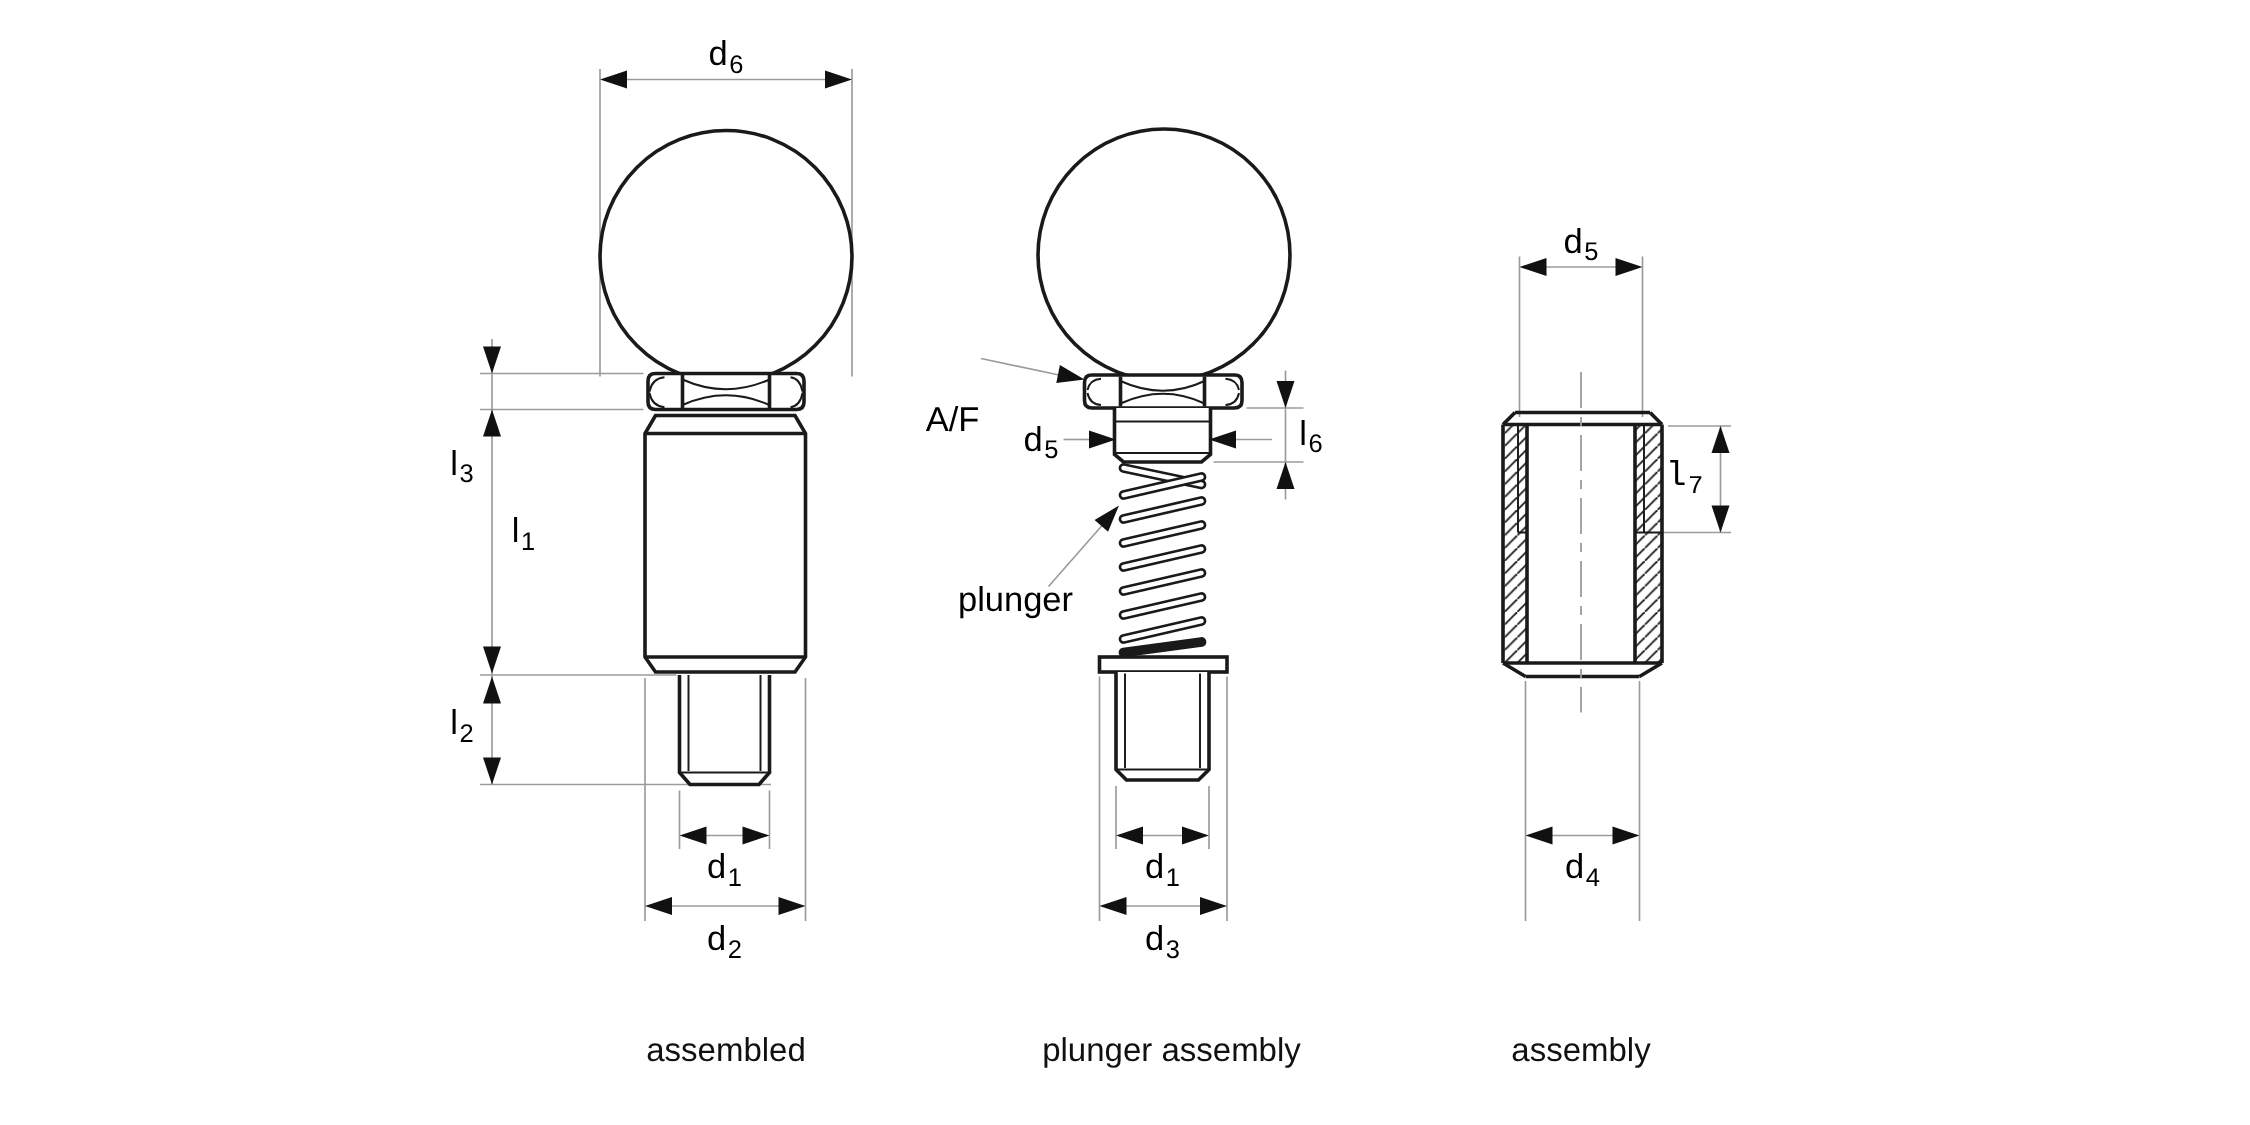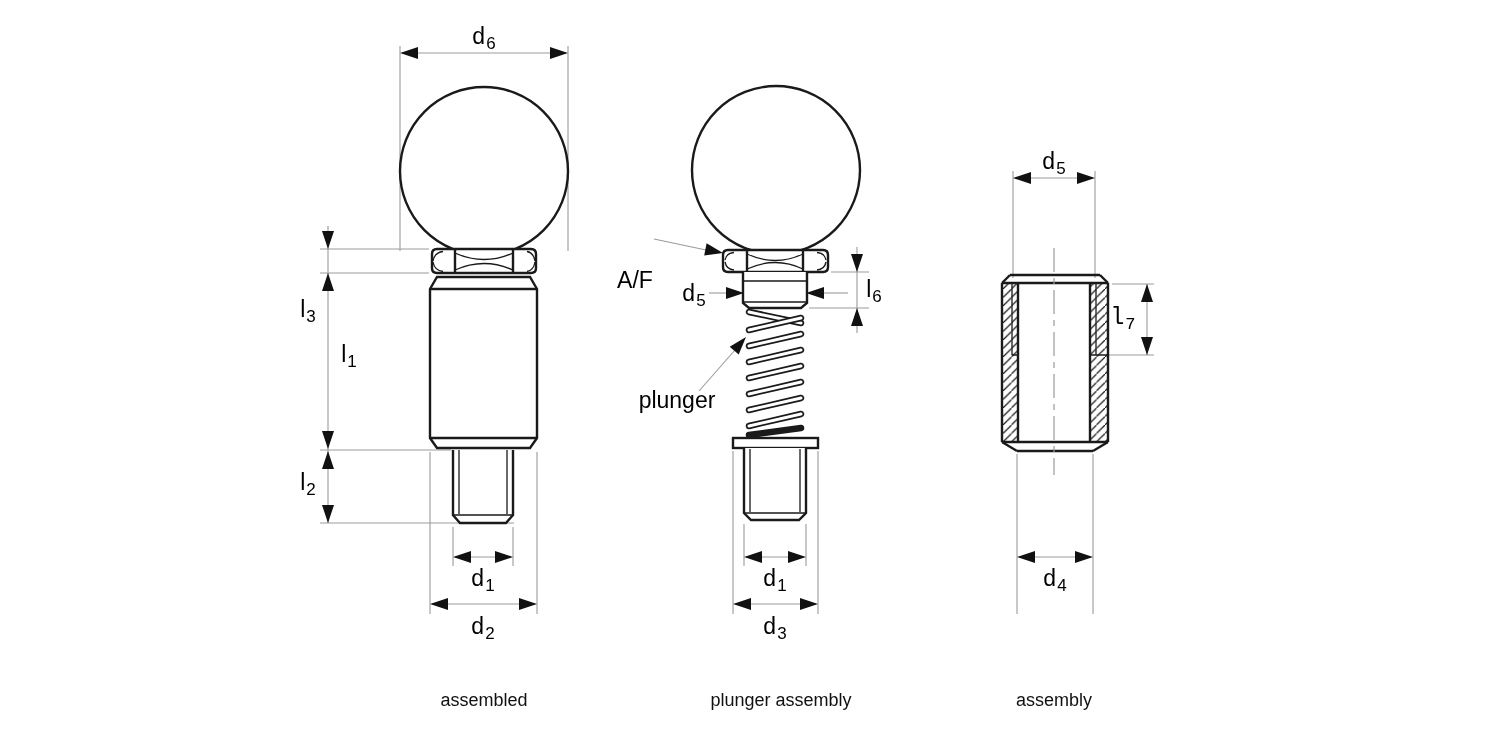--- a/index.html
+++ b/index.html
@@ -16,21 +16,21 @@
   .arrow{fill:#111111;stroke:none;}
   .spring-b{stroke:#1a1a1a;stroke-width:6.5;stroke-linecap:round;fill:none;}
   .spring-w{stroke:#ffffff;stroke-width:3;stroke-linecap:round;fill:none;}
   .dim-label{
     position:absolute;transform:translate(-50%,-50%);
     font-size:23px;color:#000;white-space:nowrap;line-height:1;
   }
   .dim-label .sub{font-size:17px;position:relative;top:5px;margin-left:1px;}
   .caption{
     position:absolute;transform:translate(-50%,-50%);
-    font-size:18px;color:#111;white-space:nowrap;line-height:1;
+    font-size:22px;color:#111;white-space:nowrap;line-height:1;
   }
 </style>
 </head>
 <body>
 
 <div class="stage">
 
 <svg width="1500" height="750" viewBox="0 0 1500 750">
   <defs>
     <pattern id="hatch" patternUnits="userSpaceOnUse" width="8.5" height="8.5">

